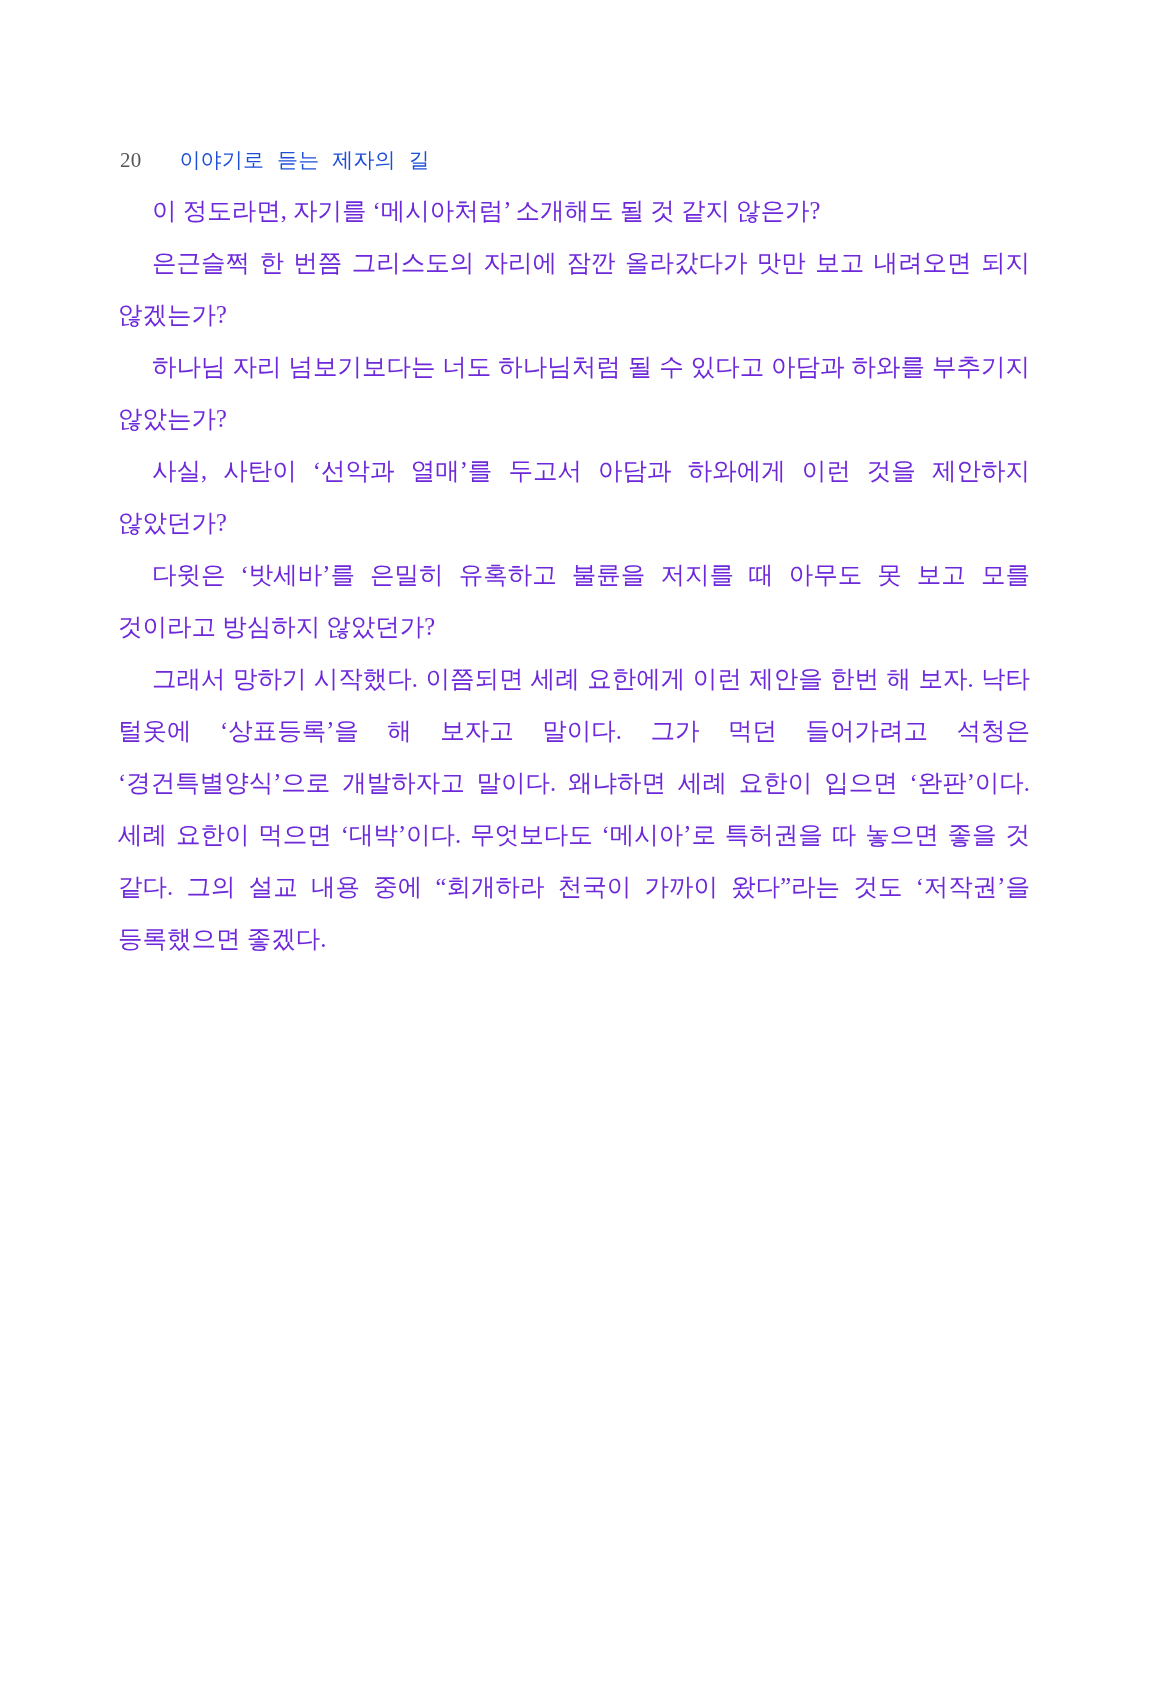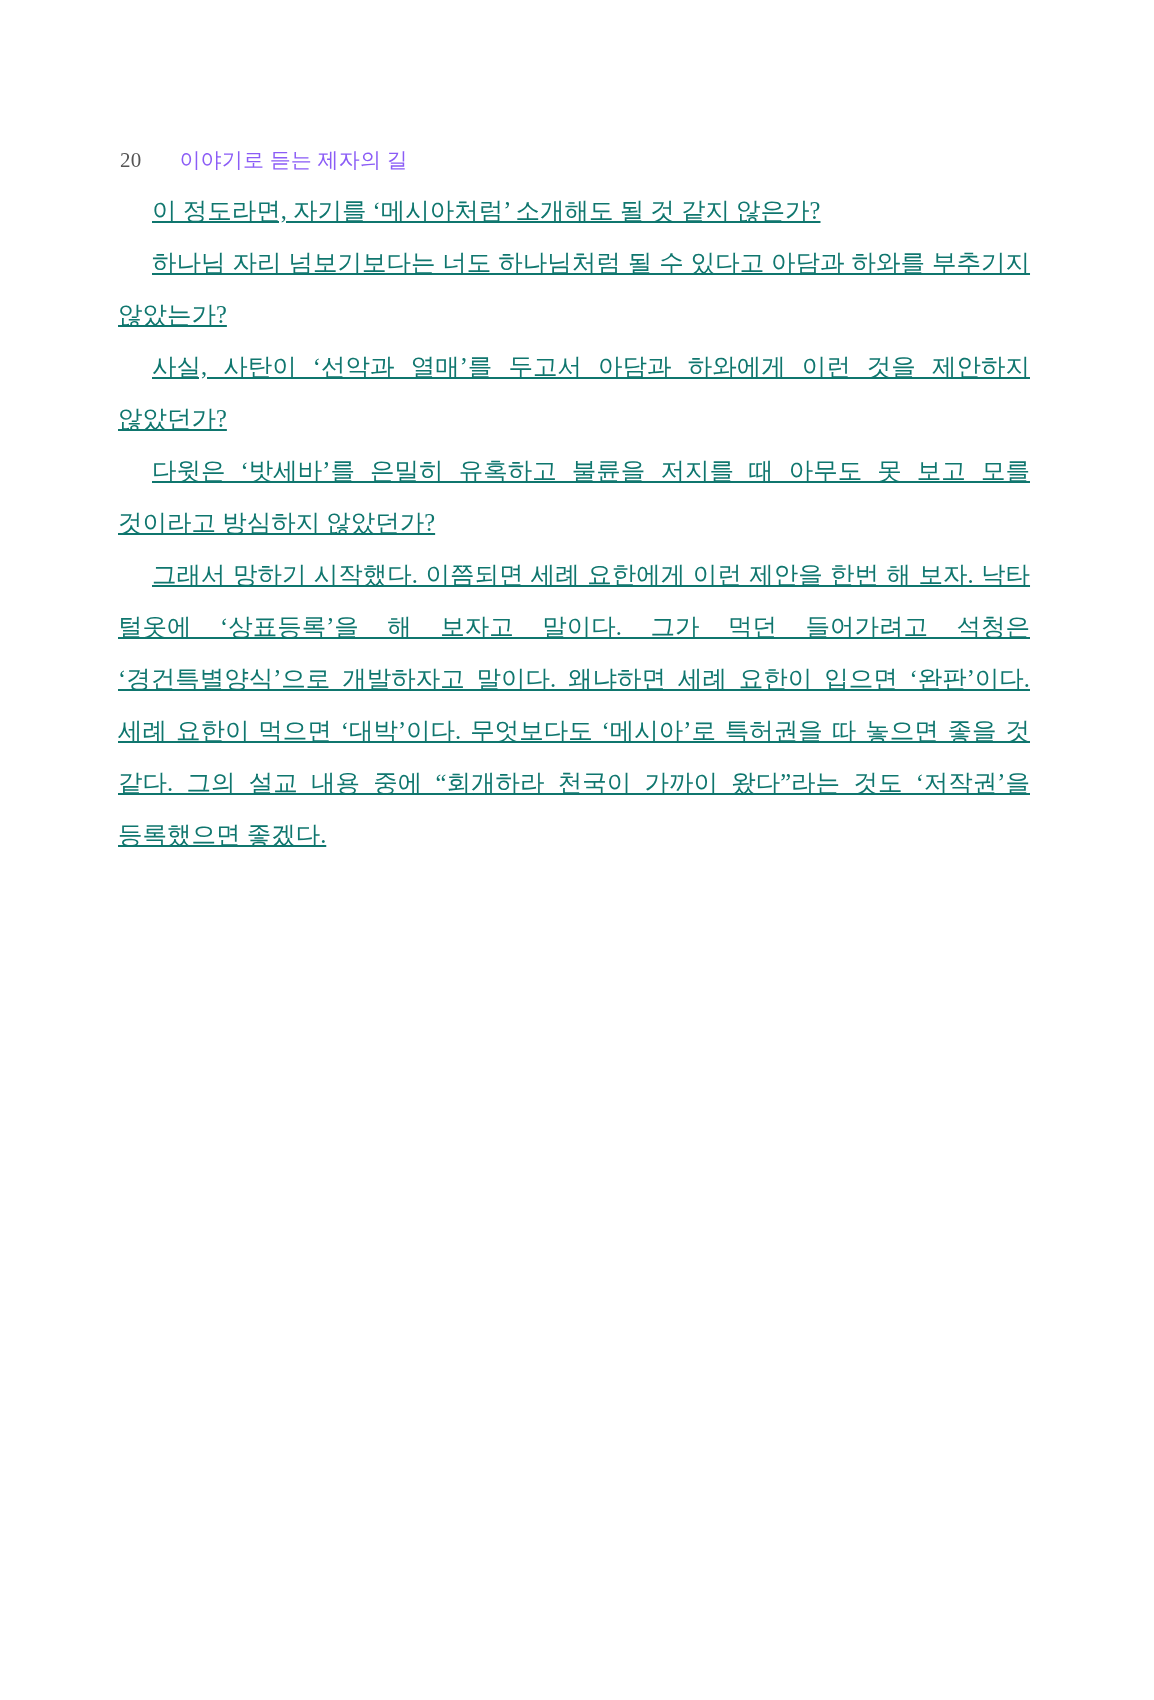--- a/index.html
+++ b/index.html
@@ -30,51 +30,52 @@
     color: #4a4a4a;
     letter-spacing: 0.2px;
     margin-top: 48px;
   }
   .running-head .folio {
     font-size: 21px;
     color: #555555;
   }
   .running-head .chapter-title {
     font-size: 21px;
-    color: #8b5cf6;
+    color: #1d4ed8;
+    font-family: Liberation Mono, monospace;
   }
   .body-text {
     position: absolute;
     top: 185px;
     left: 118px;
     width: 912px;
     font-size: 24.5px;
     line-height: 52px;
     text-align: justify;
     text-justify: inter-word;
-    color: #0f766e;
+    color: #6d28d9;
     word-break: keep-all;
-    text-decoration: underline;
   }
   .body-text p {
     margin: 0;
     text-indent: 34px;
   }
 </style>
 </head>
 <body>
 
 <div class="page">
 
   <div class="running-head">
     <span class="folio">20</span>
     <span class="chapter-title">이야기로 듣는 제자의 길</span>
   </div>
 
   <div class="body-text">
     <p>이 정도라면, 자기를 ‘메시아처럼’ 소개해도 될 것 같지 않은가?</p>
+    <p>은근슬쩍 한 번쯤 그리스도의 자리에 잠깐 올라갔다가 맛만 보고 내려오면 되지 않겠는가?</p>
     <p>하나님 자리 넘보기보다는 너도 하나님처럼 될 수 있다고 아담과 하와를 부추기지 않았는가?</p>
     <p>사실, 사탄이 ‘선악과 열매’를 두고서 아담과 하와에게 이런 것을 제안하지 않았던가?</p>
     <p>다윗은 ‘밧세바’를 은밀히 유혹하고 불륜을 저지를 때 아무도 못 보고 모를 것이라고 방심하지 않았던가?</p>
     <p>그래서 망하기 시작했다. 이쯤되면 세례 요한에게 이런 제안을 한번 해 보자. 낙타 털옷에 ‘상표등록’을 해 보자고 말이다. 그가 먹던 들어가려고 석청은 ‘경건특별양식’으로 개발하자고 말이다. 왜냐하면 세례 요한이 입으면 ‘완판’이다. 세례 요한이 먹으면 ‘대박’이다. 무엇보다도 ‘메시아’로 특허권을 따 놓으면 좋을 것 같다. 그의 설교 내용 중에 “회개하라 천국이 가까이 왔다”라는 것도 ‘저작권’을 등록했으면 좋겠다.</p>
   </div>
 
 </div>
 
 </body></html>

